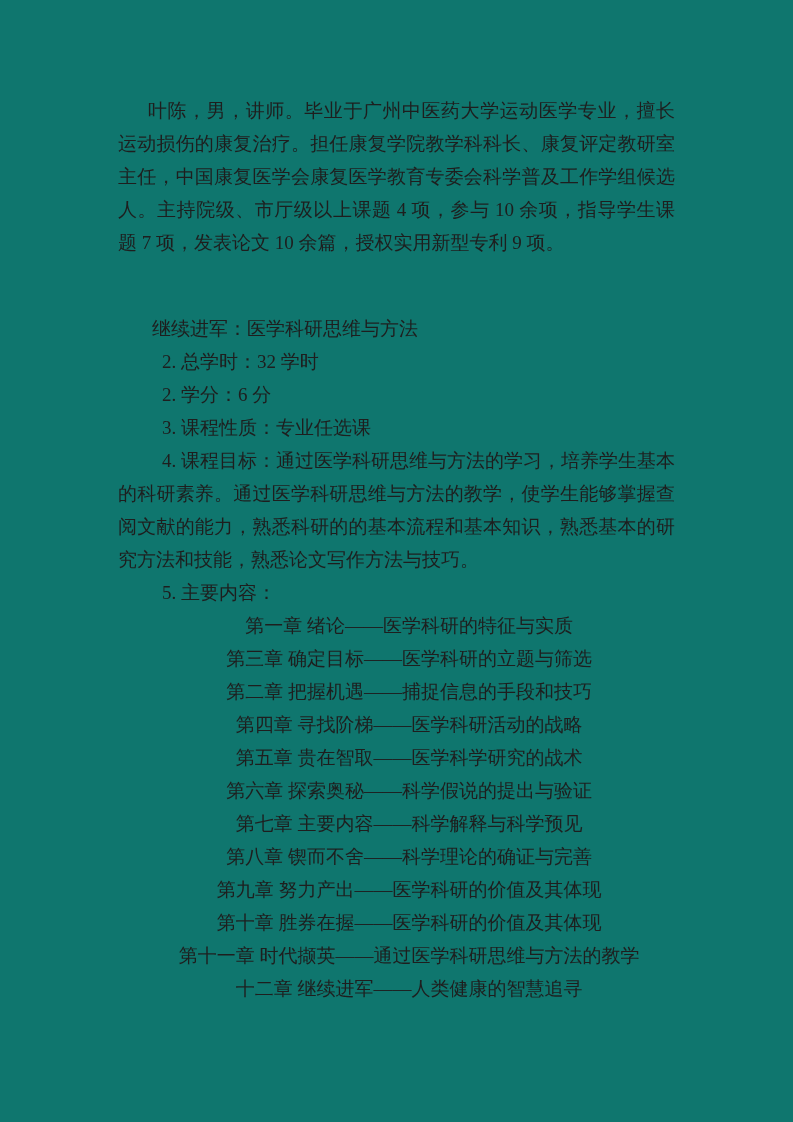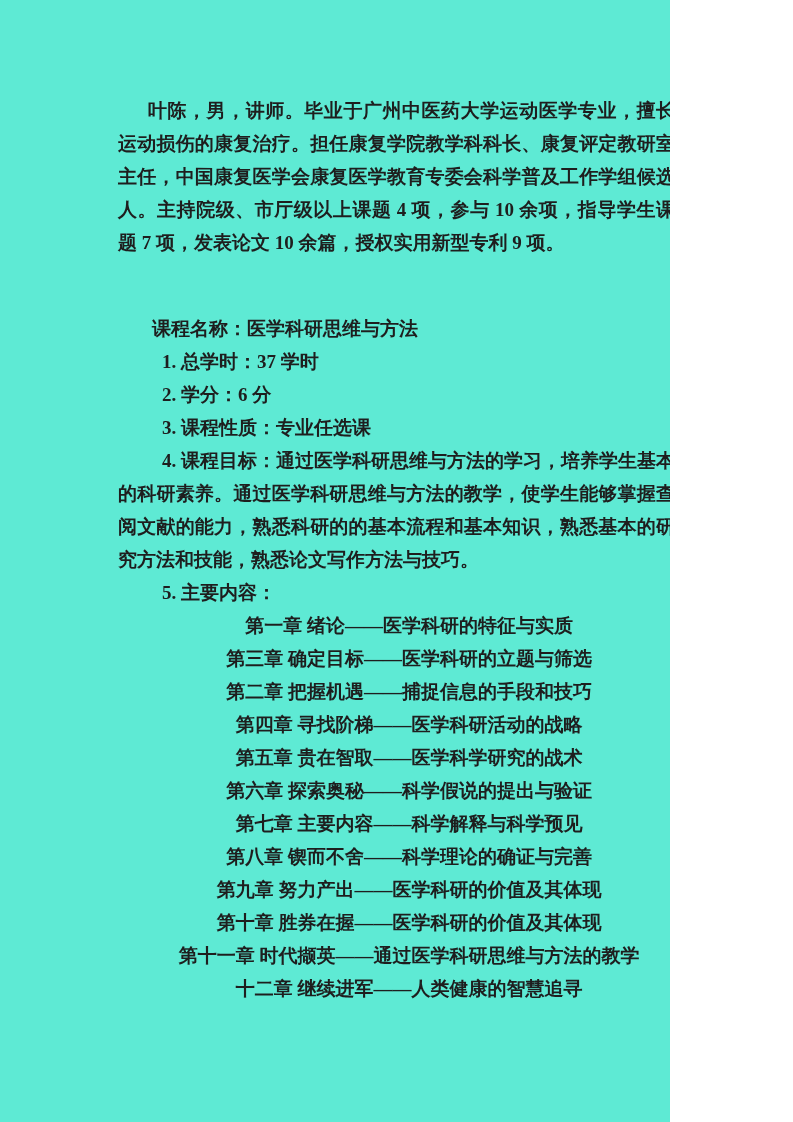--- a/index.html
+++ b/index.html
@@ -2,25 +2,24 @@
 <html lang="zh"><head>
 <meta charset="utf-8">
 <style>
   html, body {
     margin: 0;
     padding: 0;
     background: #ffffff;
   }
   .page {
     position: relative;
-    width: 670px;
+    width: 793px;
     height: 1122px;
-    background: #5eead4;
+    background: #0f766e;
     overflow: hidden;
-    font-weight: bold;
   }
   .content {
     position: absolute;
     left: 118px;
     top: 94px;
     width: 557px;
     font-family: "Liberation Serif", "DejaVu Serif", serif;
     font-size: 19px;
     line-height: 33px;
     color: #1e1e1e;
@@ -53,23 +52,23 @@
 </head>
 <body>
 
 <div class="page">
   <div class="content">
 
     <p class="para-justify bio">叶陈，男，讲师。毕业于广州中医药大学运动医学专业，擅长运动损伤的康复治疗。担任康复学院教学科科长、康复评定教研室主任，中国康复医学会康复医学教育专委会科学普及工作学组候选人。主持院级、市厅级以上课题 4 项，参与 10 余项，指导学生课题 7 项，发表论文 10 余篇，授权实用新型专利 9 项。</p>
 
     <div class="gap"></div>
 
-    <p class="course-name">课程名称：医学科研思维与方法</p>
+    <p class="course-name">继续进军：医学科研思维与方法</p>
 
-    <p class="item">1. 总学时：37 学时</p>
+    <p class="item">2. 总学时：32 学时</p>
 
     <p class="item">2. 学分：6 分</p>
 
     <p class="item">3. 课程性质：专业任选课</p>
 
     <p class="para-justify item">4. 课程目标：通过医学科研思维与方法的学习，培养学生基本的科研素养。通过医学科研思维与方法的教学，使学生能够掌握查阅文献的能力，熟悉科研的的基本流程和基本知识，熟悉基本的研究方法和技能，熟悉论文写作方法与技巧。</p>
 
     <p class="item">5. 主要内容：</p>
 
     <p class="chapter">第一章 绪论——医学科研的特征与实质</p>

